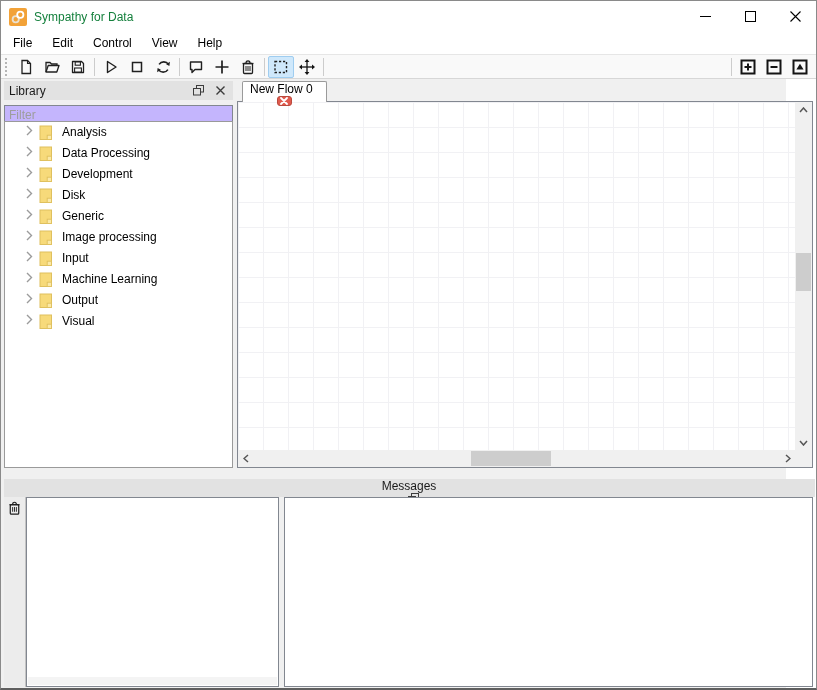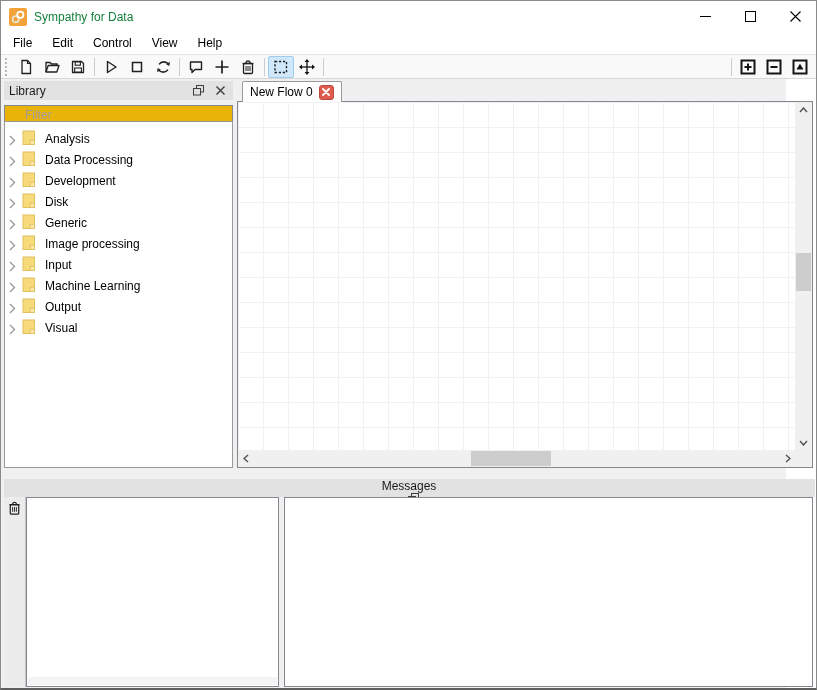--- a/index.html
+++ b/index.html
@@ -28,31 +28,31 @@
   .tb-spacer { flex:1; }
   .tool-btn svg { display:block; }
   .tb-right { display:flex; align-items:center; margin-right:5px; }
   
   .client { position:absolute; left:0; top:78px; width:785px; height:612px; background:#f0f0f0; }
   
   .panel-header { background:#e2e2e2; display:flex; align-items:center; padding:0 6px 0 5px; }
   .panel-header .ph-title { flex:1; color:#1a1a1a; }
   .ph-btn { width:14px; height:14px; display:flex; align-items:center; justify-content:center; margin-left:8px; }
   .lib-header { position:absolute; left:3px; top:2px; width:229px; height:19px; }
-  .lib-filter { position:absolute; left:3px; top:26px; width:229px; height:20px; border:1px solid #828790; background:#eab308;
-    font-family:"Liberation Sans", sans-serif; font-size:12px; padding:0 20px; color:#222; outline:none; }
+  .lib-filter { position:absolute; left:3px; top:26px; width:229px; height:20px; border:1px solid #828790; background:#c4b5fd;
+    font-family:"Liberation Sans", sans-serif; font-size:12px; padding:0 4px; color:#222; outline:none; }
   .lib-filter::placeholder { color:#9d9d9d; }
   .lib-tree { position:absolute; left:3px; top:42px; width:229px; height:347px; border:1px solid #9a9a9a; background:#fff; overflow:hidden; padding-top:3px; }
-  .tree-row { height:21px; display:flex; align-items:flex-end; padding-left:0; }
+  .tree-row { height:21px; display:flex; align-items:flex-start; padding-left:17px; }
   .chev { width:14px; display:flex; align-items:center; justify-content:center; }
   .folder { width:16px; margin-left:3px; display:flex; align-items:center; }
   .tree-label { margin-left:7px; color:#000; }
   
   .flow-tab { position:absolute; left:241px; top:2px; height:21px; background:#fff; border:1px solid #9a9a9a; border-bottom:none;
-    border-radius:2px 2px 0 0; display:flex; align-items:center; padding:0 7px; z-index:3; }
+    border-radius:2px 2px 0 0; display:flex; align-items:center; padding:0 7px; z-index:3;flex-direction:column; }
   .flow-tab .tab-label { color:#000; margin-right:6px; }
   .tab-close { width:15px; height:15px; background:#e05a4e; border:1px solid #bb4a3e; border-radius:3px;
     display:flex; align-items:center; justify-content:center; }
   .canvas-frame { position:absolute; left:236px; top:22px; width:576px; height:367px; border:1px solid #828790; background:#fff; z-index:2; }
   .flow-canvas { position:absolute; left:0; top:0; width:557px; height:348px; background:#fff;
     background-image:linear-gradient(to right,#f1f1f4 1px,transparent 1px),linear-gradient(to bottom,#f1f1f4 1px,transparent 1px);
     background-size:25px 25px; }
   .vscroll { position:absolute; right:0; top:0; width:17px; height:348px; background:#f0f0f0; }
   .hscroll { position:absolute; left:0; bottom:0; width:557px; height:17px; background:#f0f0f0; }
   .scroll-corner { position:absolute; right:0; bottom:0; width:17px; height:17px; background:#f0f0f0; }

